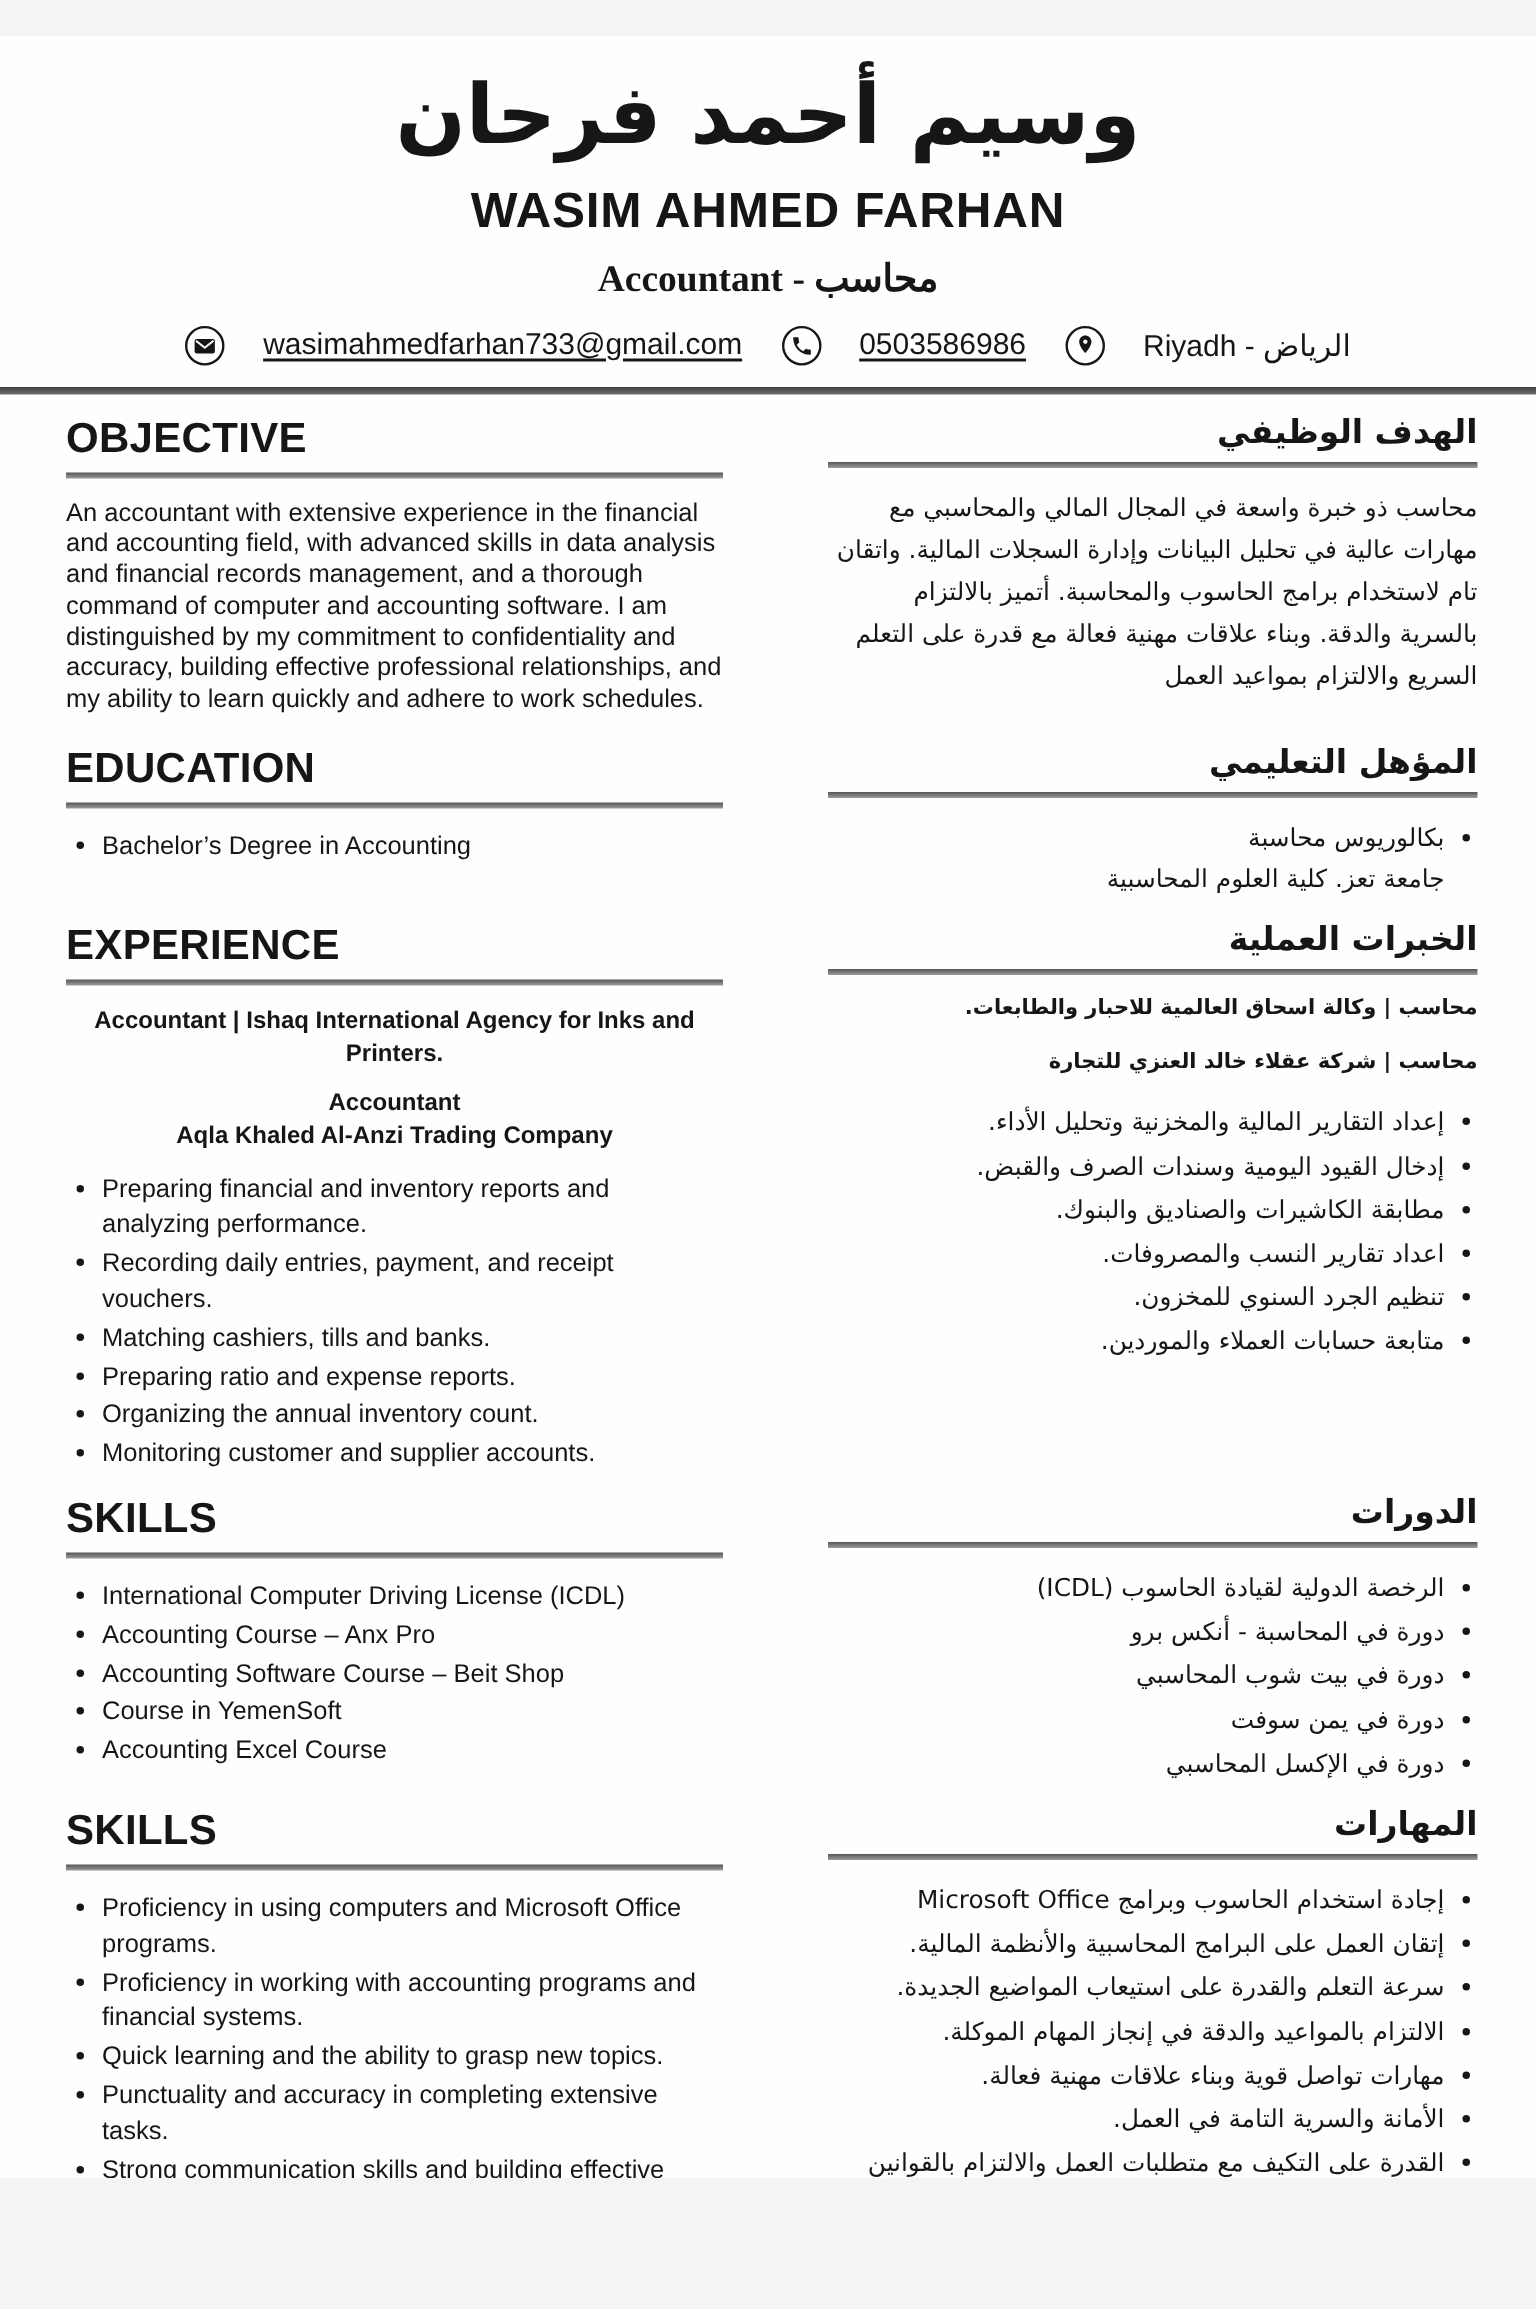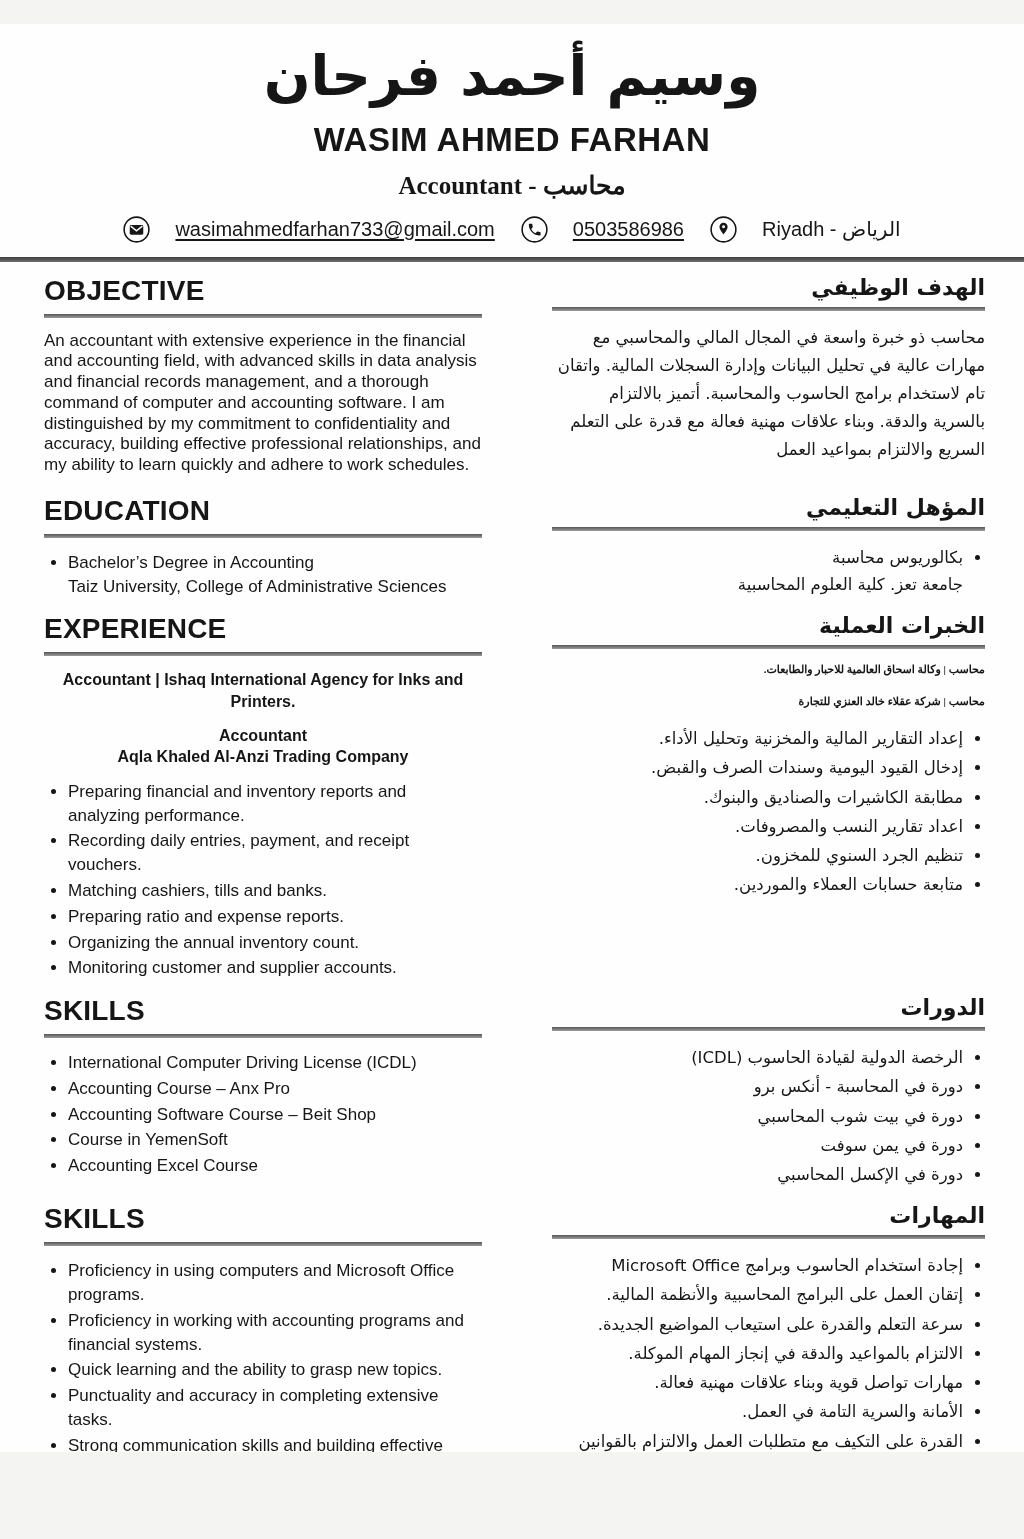--- a/index.html
+++ b/index.html
@@ -75,21 +75,21 @@
 
   .body-en{ font-size:17px; line-height:1.22; margin:0; }
   .body-ar{ font-size:16.5px; line-height:1.7; margin:0; }
 
   ul.en{ margin:0; padding-left:24px; font-size:17px; line-height:1.4; }
   ul.en li{ margin-bottom:2px; }
   ul.ar{ margin:0; padding-right:22px; font-size:16.5px; line-height:1.65; }
   ul.ar li{ margin-bottom:2px; }
 
   .job-line{ font-size:16px; font-weight:bold; line-height:1.35; margin:0 0 12px 0;text-align:center; }
-  .job-line-ar{ font-size:11px; font-weight:bold; line-height:1.4; margin:0 0 16px 0;font-family:Liberation Serif, serif; }
+  .job-line-ar{ font-size:14px; font-weight:bold; line-height:1.4; margin:0 0 16px 0; }
   .edu-sub{ font-weight:normal; }
 </style>
 </head>
 <body>
 
 <div class="sheet">
 
   <div class="header">
     <div class="name-ar">وسيم أحمد فرحان</div>
     <div class="name-en">WASIM AHMED FARHAN</div>
@@ -137,21 +137,20 @@
       </div>
     </div>
 
     <div class="section-row row-education">
       <div>
         <h2 class="sec-heading-en">EDUCATION</h2>
         <div class="sec-rule"></div>
         <ul class="en">
           <li>
             <span>Bachelor’s Degree in Accounting</span>
-            <div class="edu-sub">Taiz University, College of Administrative Sciences</div>
           </li>
         </ul>
       </div>
       <div class="col-ar">
         <h2 class="sec-heading-ar">المؤهل التعليمي</h2>
         <div class="sec-rule"></div>
         <ul class="ar">
           <li>
             <span>بكالوريوس محاسبة</span>
             <div class="edu-sub">جامعة تعز. كلية العلوم المحاسبية</div>

